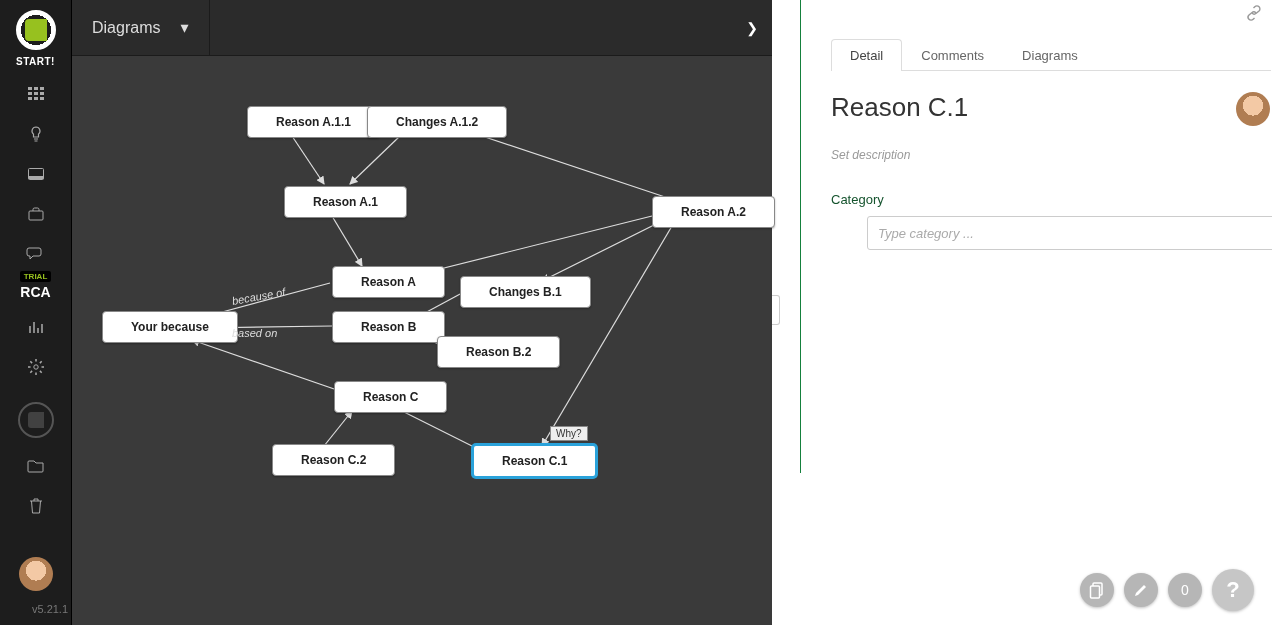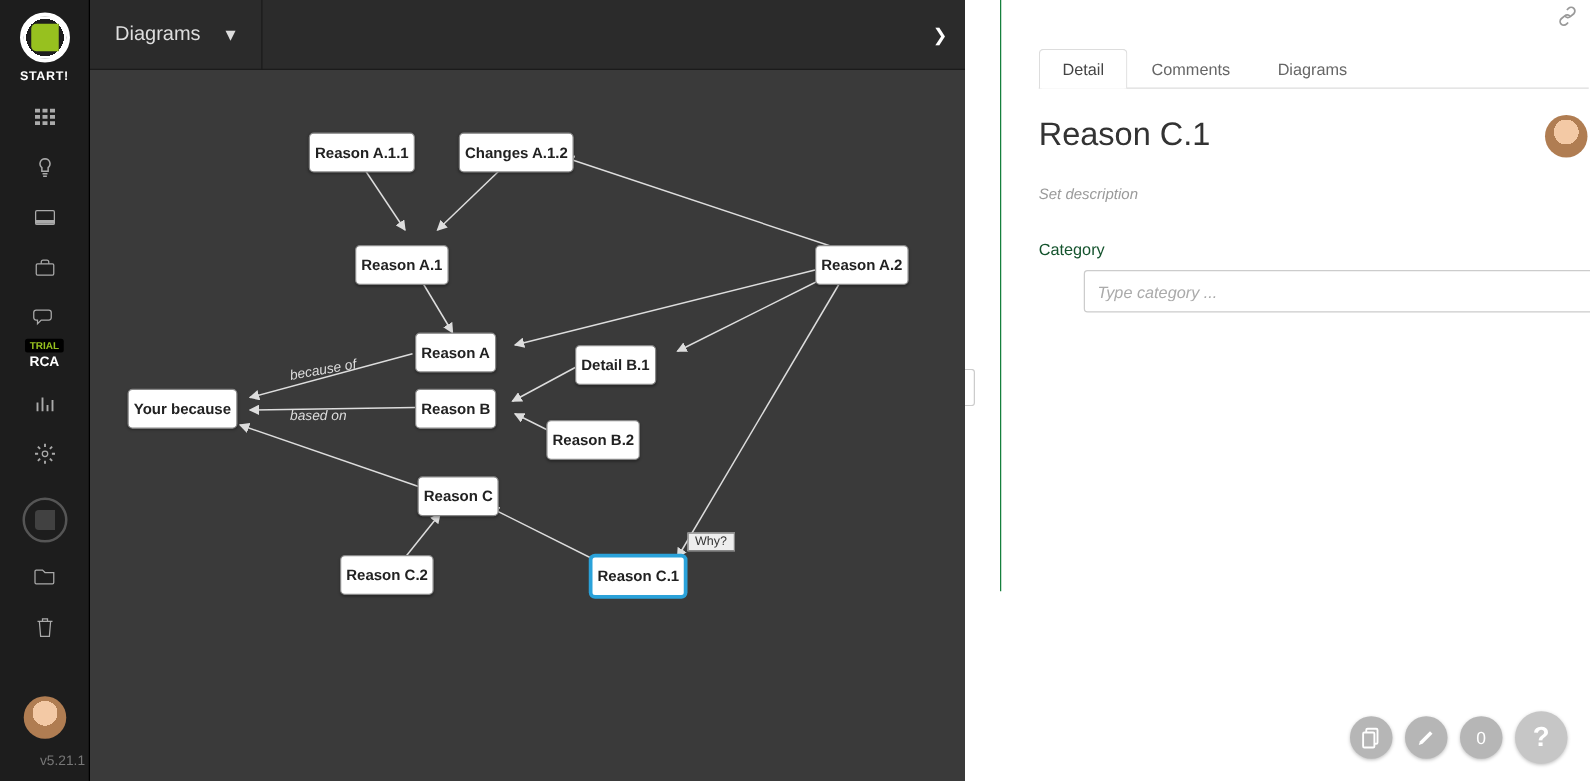--- a/index.html
+++ b/index.html
@@ -14,21 +14,21 @@
     margin-top:10px; width:40px; height:40px; border-radius:50%;
     background: radial-gradient(circle at 50% 50%, #1d1d1d 0 15px, transparent 15px),
                 conic-gradient(#fff 0 100%);
     border:3px solid #fff; display:flex; align-items:center; justify-content:center;
   }
   .rail .logo-inner { width:22px; height:22px; background:#97c11f; border-radius:4px 0 0 4px; }
   .rail .start { font-size:10px; font-weight:bold; color:#fff; margin-top:6px; letter-spacing:0.5px;}
   .rail-icons { margin-top:18px; display:flex; flex-direction:column; gap:22px; align-items:center;}
   .rail-icons .ic { width:20px; height:18px; color:#aaa; cursor:pointer; display:flex; align-items:center; justify-content:center;}
   .rail .badge-trial { margin-top:8px; font-size:8px; background:#000; color:#97c11f; padding:1px 4px; border-radius:2px; font-weight:bold;}
-  .rail .rca { font-size:11px; font-weight:bold; color:#fff; margin-top:2px;}
+  .rail .rca { font-size:14px; font-weight:bold; color:#fff; margin-top:2px;}
   .rail .secondary-ring {
     margin-top:26px; width:36px; height:36px; border-radius:50%; border:2px solid #555;
     display:flex; align-items:center; justify-content:center;
   }
   .rail .secondary-ring div { width:16px;height:16px;background:#414141;border-radius:3px 0 0 3px;}
   .rail .lower-icons { margin-top:20px; display:flex; flex-direction:column; gap:22px; align-items:center;}
   .rail .avatar {
     margin-top:auto; margin-bottom:12px; width:34px; height:34px; border-radius:50%;
     background: radial-gradient(circle at 50% 40%, #f3c9a5 0 10px, #b07d52 10px 17px);
   }
@@ -44,21 +44,21 @@
   .topbar .spacer { flex:1;}
   .topbar .chev { width:40px; text-align:center; cursor:pointer; font-size:14px; color:#fff;}
   
   .canvas {
     position:absolute; left:72px; top:56px; width:700px; height:569px;
     background:#3a3a3a;
   }
   .canvas svg { position:absolute; left:0; top:0; }
   .node {
     position:absolute; background:#fff; border:1px solid #888; border-radius:4px;
-    padding:8px 4px; font-size:12px; font-weight:bold; color:#222; white-space:nowrap;
+    padding:8px 28px; font-size:12px; font-weight:bold; color:#222; white-space:nowrap;
     box-shadow:0 1px 2px rgba(0,0,0,.3); cursor:move;
   }
   .node.selected { border:2px solid #2aa2da; box-shadow:0 0 0 1px #2aa2da; }
   .edge-label {
     position:absolute; color:#ddd; font-size:11px; font-style:italic; transform-origin:left center;
     pointer-events:none;
   }
   .why-tag {
     position:absolute; background:#eee; border:1px solid #888; font-size:10px; padding:1px 5px;
     color:#333;
@@ -236,26 +236,26 @@
              <path d="M420 400 L320 350"></path>
              <path d="M248 395 L280 355"></path>
     </g>
   </svg>
 
   <div class="node" style="left:30px; top:255px"><span>Your because</span></div>
   <div class="node" style="left:260px; top:210px"><span>Reason A</span></div>
   <div class="node" style="left:260px; top:255px"><span>Reason B</span></div>
   <div class="node" style="left:262px; top:325px"><span>Reason C</span></div>
 
-  <div class="node" style="left:212px; top:140px"><span>Reason A.1</span></div>
+  <div class="node" style="left:212px; top:130px"><span>Reason A.1</span></div>
   <div class="node" style="left:580px; top:140px"><span>Reason A.2</span></div>
   <div class="node" style="left:175px; top:50px"><span>Reason A.1.1</span></div>
   <div class="node" style="left:295px; top:50px"><span>Changes A.1.2</span></div>
 
-  <div class="node" style="left:388px; top:220px"><span>Detail B.1</span></div>
+  <div class="node" style="left:388px; top:220px"><span>Changes B.1</span></div>
   <div class="node" style="left:365px; top:280px"><span>Reason B.2</span></div>
 
   <div class="node selected" style="left:400px; top:388px"><span>Reason C.1</span></div>
   <div class="node" style="left:200px; top:388px"><span>Reason C.2</span></div>
 
   <div class="edge-label" style="left:160px; top:239px; transform:rotate(-10deg)">because of</div>
   <div class="edge-label" style="left:160px; top:271px">based on</div>
 
   <div class="why-tag" style="left:478px; top:370px">Why?</div>
 </div>

